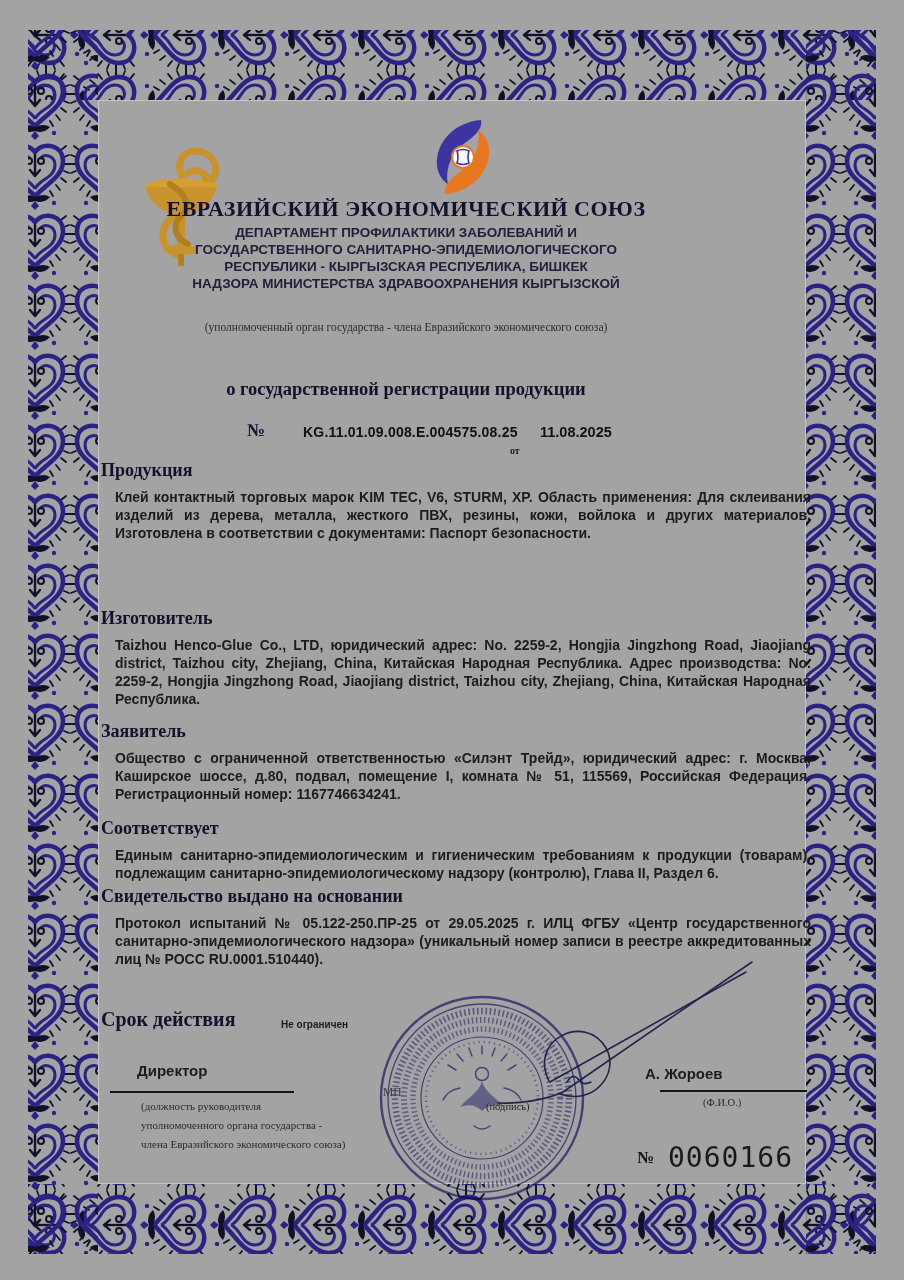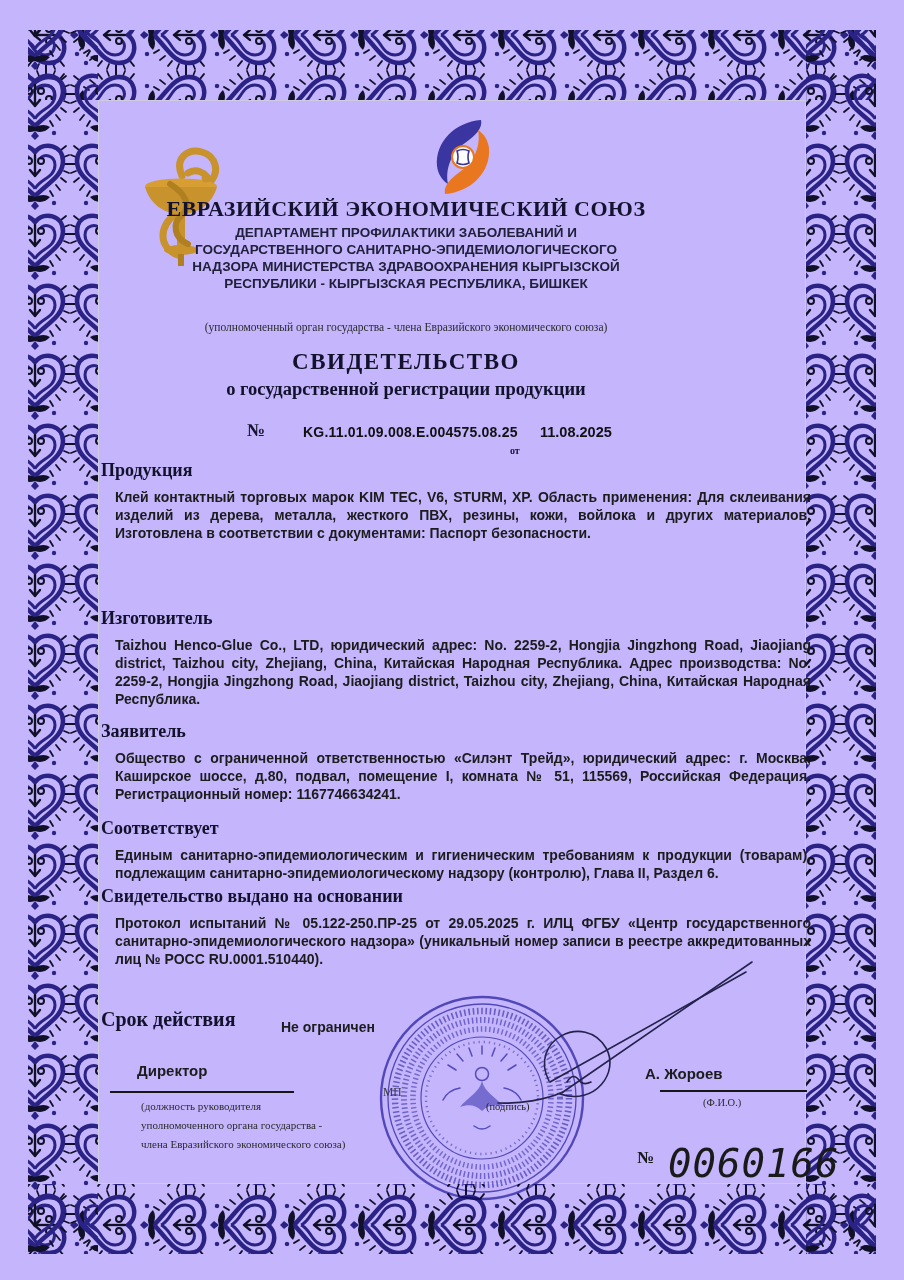--- a/index.html
+++ b/index.html
@@ -1,16 +1,16 @@
 <!DOCTYPE html>
 <html><head>
 <meta charset="utf-8">
 <style>
   html,body{margin:0;padding:0;background:#fff;}
-  .page{position:relative;width:904px;height:1280px;background:#c4b5fd;overflow:hidden;
+  .page{position:relative;width:904px;height:1280px;background:#a3a3a3;overflow:hidden;
         font-family:"Liberation Sans",sans-serif;color:#16152e;}
   .abs{position:absolute;}
   svg{display:block;}
 
   
   .hdr-center{position:absolute;left:96px;width:620px;text-align:center;}
   .union-title{top:196px;font-family:"Liberation Serif",serif;font-weight:bold;
                font-size:22px;letter-spacing:.5px;color:#14132f;}
   .dept{top:224px;font-size:13.5px;font-weight:bold;line-height:17px;color:#20203a;text-align:center;}
   .auth-note{top:321px;font-family:"Liberation Serif",serif;font-size:11.5px;color:#2b2b2b;}
@@ -28,33 +28,33 @@
   
   .section{position:absolute;left:101px;width:710px;}
   .section h3{margin:0;font-family:"Liberation Serif",serif;font-weight:bold;
               font-size:18px;color:#12122c;}
   .section .body{margin:7px 0 0 14px;font-size:14px;font-weight:bold;line-height:18px;
                  text-align:justify;color:#1c1c1c;}
   .sec-1{top:460px;} .sec-2{top:608px;} .sec-3{top:721px;} .sec-4{top:810px;margin-top:8px;} .sec-5{top:886px;}
 
   
   .validity-h{left:101px;top:1008px;font-family:"Liberation Serif",serif;font-weight:bold;font-size:20px;color:#12122c;}
-  .validity-v{left:281px;top:1019px;font-size:14px;font-weight:bold;color:#1c1c1c;}
+  .validity-v{left:281px;top:1019px;font-size:10px;font-weight:bold;color:#1c1c1c;}
   .director{left:137px;top:1062px;font-size:15px;font-weight:bold;color:#1c1c1c;}
   .sig-line{left:110px;top:1091px;width:184px;height:2px;background:#161616;}
   .note-line{left:113px;font-family:"Liberation Serif",serif;font-size:11px;color:#2b2b2b;margin-left:28px;}
   .nl-0{top:1100px;} .nl-1{top:1119px;} .nl-2{top:1138px;}
   .mp-label{left:383px;top:1086px;font-family:"Liberation Serif",serif;font-size:11.5px;color:#3a3a3a;z-index:4;}
   .sign-label{left:486px;top:1101px;font-family:"Liberation Serif",serif;font-size:10.5px;color:#222;z-index:4;text-align:right;}
   .fio-name{left:645px;top:1065px;font-size:15px;font-weight:bold;color:#1c1c1c;}
   .fio-line{left:660px;top:1090px;width:147px;height:1.5px;background:#161616;}
   .fio-label{left:703px;top:1097px;font-family:"Liberation Serif",serif;font-size:10.5px;color:#2b2b2b;}
   .serial-sign{left:637px;top:1148px;font-family:"Liberation Serif",serif;font-weight:bold;font-size:17px;color:#1a1a1a;}
-  .serial-num{left:668px;top:1141px;font-family:"DejaVu Sans Mono",monospace;font-size:39px;
-              letter-spacing:1px;color:#1a1a1a;font-style:italic;}
+  .serial-num{left:668px;top:1141px;font-family:"DejaVu Sans Mono",monospace;font-size:28px;
+              letter-spacing:1px;color:#1a1a1a;}
 
   .z0{z-index:0;} .z2{z-index:2;} .z3{z-index:3;}
 </style>
 </head>
 <body>
 
 <div class="page">
 
   <svg class="abs z0" style="left:0;top:0" width="904" height="1280" viewBox="0 0 904 1280">
     <defs>
@@ -106,26 +106,25 @@
     <path d="M66 2 C40 4 20 24 22 48 C23 56 27 62 33 66 C30 52 36 34 50 25 C60 18 68 10 66 2 Z" fill="#3a35a0"></path>
     <path d="M30 76 C56 74 76 54 74 30 C73 22 69 16 63 12 C66 26 60 44 46 53 C36 60 28 68 30 76 Z" fill="#e8771f"></path>
     <circle cx="48" cy="39" r="11" fill="#fdfdfb" stroke="#e8771f" stroke-width="2"></circle>
     <path d="M42 33 q6 -3 12 0 q-2 6 0 12 q-6 3 -12 0 q2 -6 0 -12 z" fill="none" stroke="#3a35a0" stroke-width="1.6"></path>
   </svg>
 
   <div class="hdr-center union-title">ЕВРАЗИЙСКИЙ ЭКОНОМИЧЕСКИЙ СОЮЗ</div>
   <div class="hdr-center dept">
     <div>ДЕПАРТАМЕНТ ПРОФИЛАКТИКИ ЗАБОЛЕВАНИЙ И</div>
     <div>ГОСУДАРСТВЕННОГО САНИТАРНО-ЭПИДЕМИОЛОГИЧЕСКОГО</div>
+    <div>РЕСПУБЛИКИ - КЫРГЫЗСКАЯ РЕСПУБЛИКА, БИШКЕК</div>
     <div>НАДЗОРА МИНИСТЕРСТВА ЗДРАВООХРАНЕНИЯ КЫРГЫЗСКОЙ</div>
-    <div>РЕСПУБЛИКИ - КЫРГЫЗСКАЯ РЕСПУБЛИКА, БИШКЕК</div>
   </div>
   <div class="hdr-center auth-note">(уполномоченный орган государства - члена Евразийского экономического союза)</div>
 
-  <div class="hdr-center doc-title">СВИДЕТЕЛЬСТВО</div>
   <div class="hdr-center doc-subtitle">о государственной регистрации продукции</div>
 
   <span class="abs num-sign">№</span>
   <span class="abs num-value">KG.11.01.09.008.E.004575.08.25</span>
   <span class="abs num-ot">от</span>
   <span class="abs num-date">11.08.2025</span>
 
   <div class="section sec-1">
     <h3>Продукция</h3>
     <div class="body">Клей контактный торговых марок KIM TEC, V6, STURM, XP. Область применения: Для склеивания изделий из дерева, металла, жесткого ПВХ, резины, кожи, войлока и других материалов. Изготовлена в соответствии с документами: Паспорт безопасности.</div>

